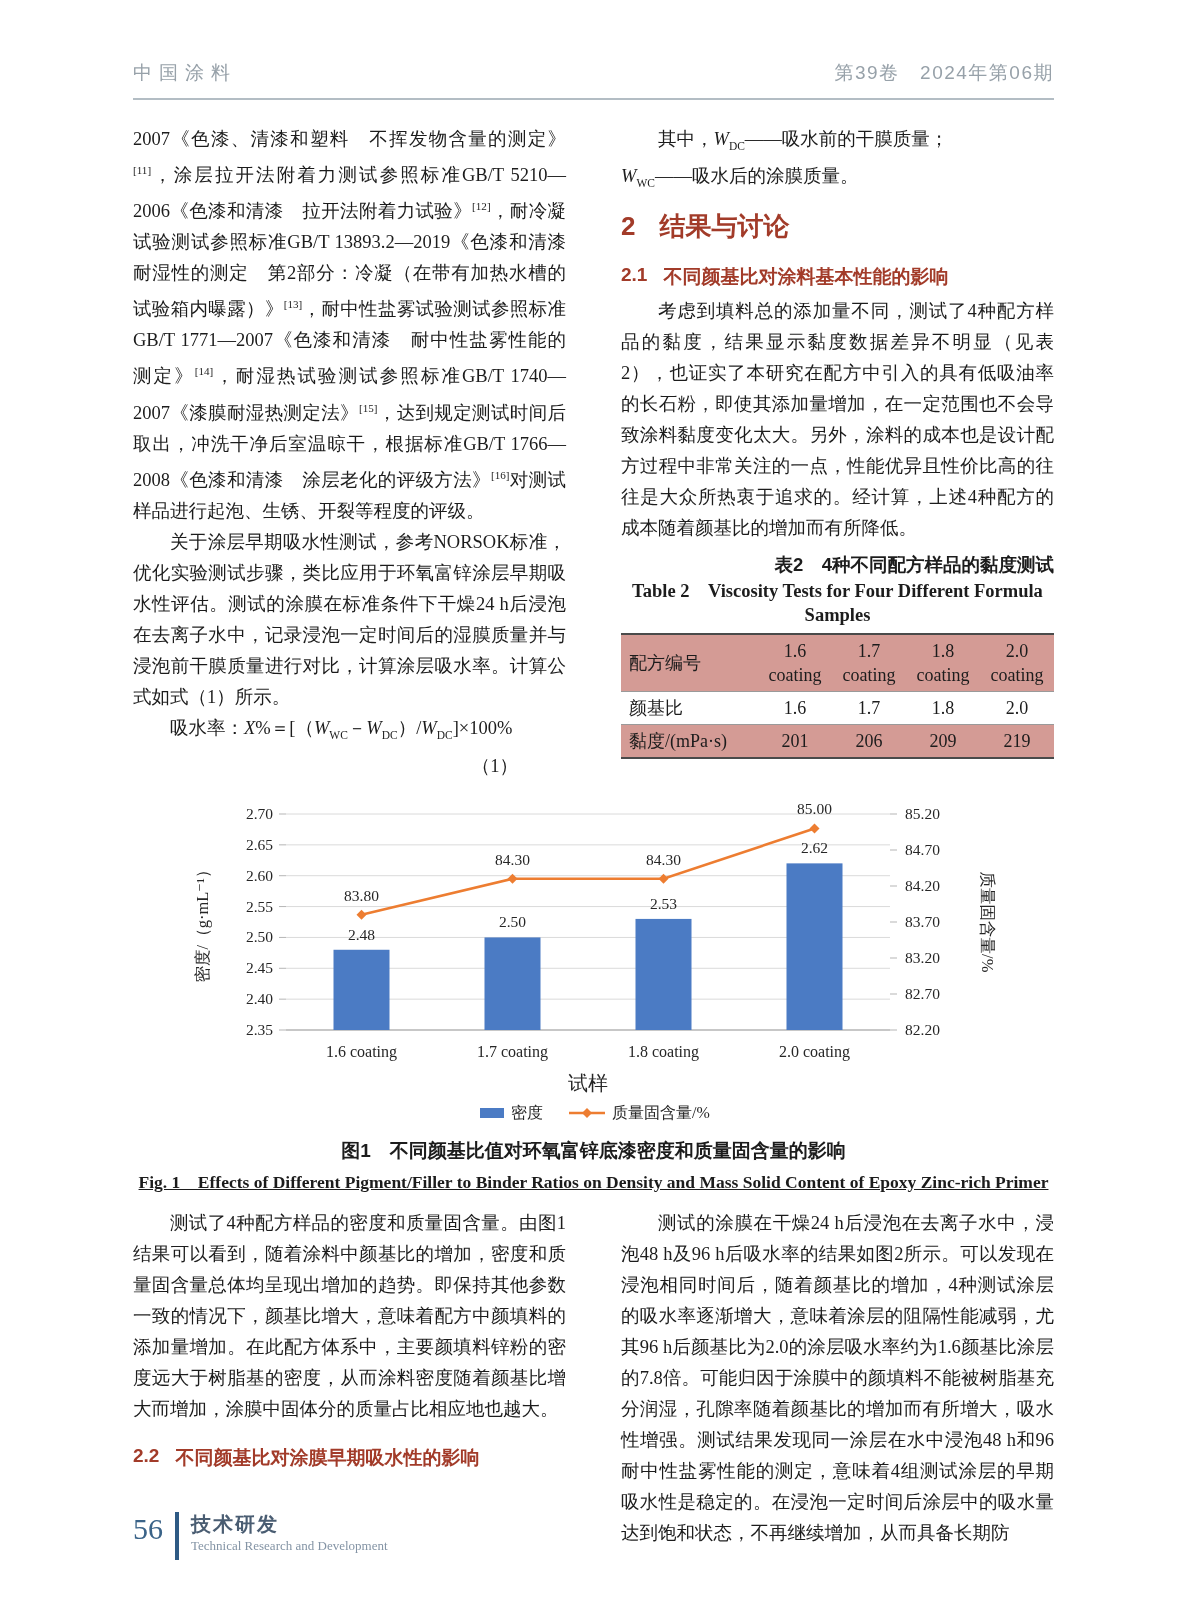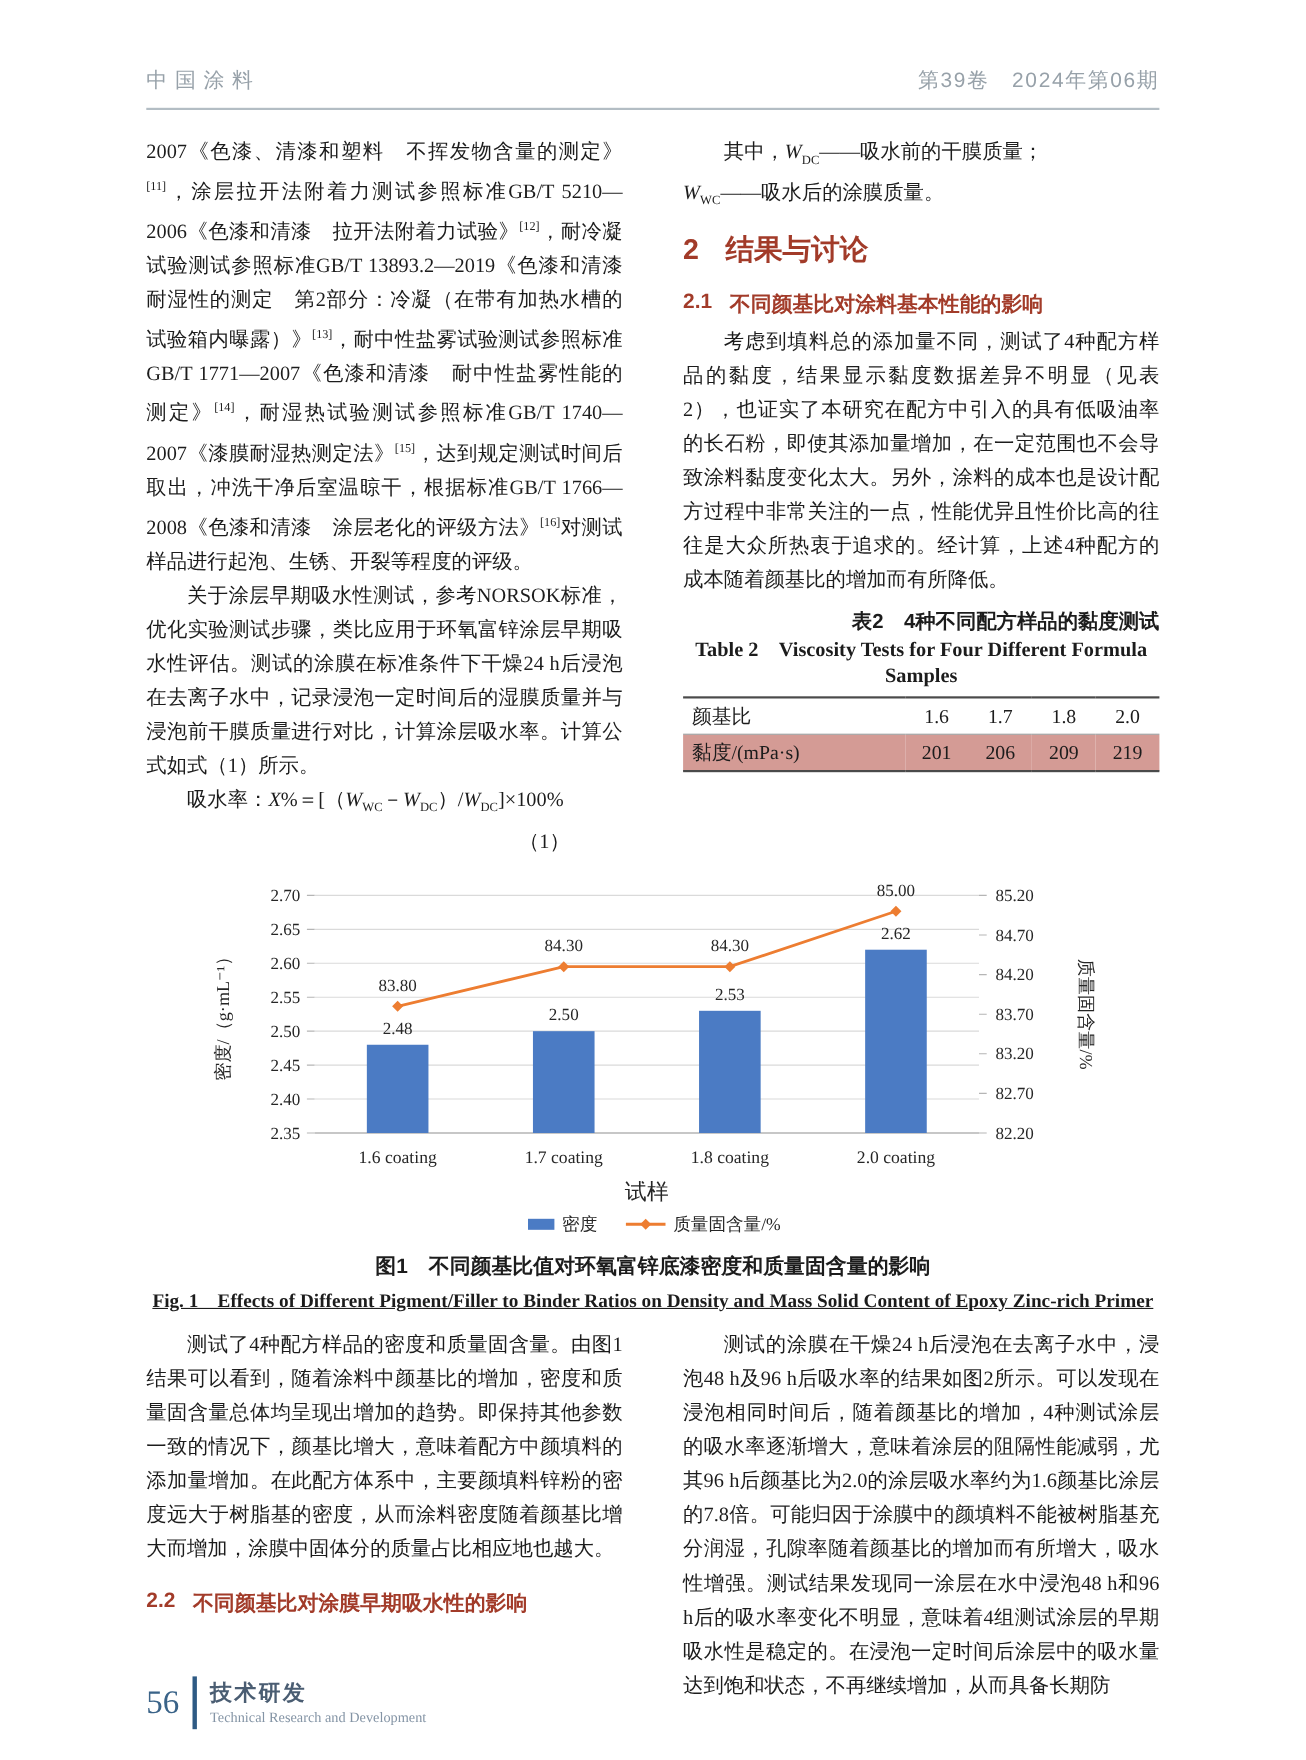--- a/index.html
+++ b/index.html
@@ -57,21 +57,21 @@
   table.data td.lbl{text-align:left;padding-left:8px;}
   table.data tr+tr{border-top:1px solid #9a9a9a;}
   table.data td.hdr{width:70px;}
   
   .chart-wrap{margin-top:8px;display:flex;justify-content:center;}
   .fig-cap-zh{text-align:center;font-family:"Liberation Sans","DejaVu Sans",sans-serif;
     font-weight:bold;font-size:19px;margin-top:10px;}
   .fig-cap-en{text-align:center;font-weight:bold;font-size:17.5px;margin-top:6px;text-decoration:underline;}
   .columns2{display:flex;gap:55px;margin-top:14px;}
   
-  .page-footer{position:absolute;left:133px;bottom:28px;display:flex;align-items:center;gap:12px;}
+  .page-footer{position:absolute;left:133px;bottom:40px;display:flex;gap:12px;}
   .pf-num{font-size:30px;color:var(--footer-blue);}
   .pf-bar{width:4px;height:48px;background:#2e5a84;}
   .pf-right .zh{font-family:"Liberation Sans","DejaVu Sans",sans-serif;font-weight:bold;
     font-size:20px;color:#4a5d72;letter-spacing:2px;line-height:24px;}
   .pf-right .en{font-size:13px;color:#8494a5;margin-top:2px;}
 </style>
 </head>
 <body>
 
 <div class="page">
@@ -103,20 +103,27 @@
           <span>不同颜基比对涂料基本性能的影响</span>
         </div>
 
         <p class="body indent">考虑到填料总的添加量不同，测试了4种配方样品的黏度，结果显示黏度数据差异不明显（见表2），也证实了本研究在配方中引入的具有低吸油率的长石粉，即使其添加量增加，在一定范围也不会导致涂料黏度变化太大。另外，涂料的成本也是设计配方过程中非常关注的一点，性能优异且性价比高的往往是大众所热衷于追求的。经计算，上述4种配方的成本随着颜基比的增加而有所降低。</p>
 
         <div class="table-block">
           <p class="tbl-cap-zh">表2　4种不同配方样品的黏度测试</p>
           <p class="tbl-cap-en">Table 2　Viscosity Tests for Four Different Formula Samples</p>
           <table class="data">
             <tbody>
+              <tr class="shaded">
+                <td class="lbl">配方编号</td>
+                <td class="hdr">1.6 coating</td>
+                <td class="hdr">1.7 coating</td>
+                <td class="hdr">1.8 coating</td>
+                <td class="hdr">2.0 coating</td>
+              </tr>
               <tr>
                 <td class="lbl">颜基比</td>
                 <td>1.6</td>
                 <td>1.7</td>
                 <td>1.8</td>
                 <td>2.0</td>
               </tr>
               <tr class="shaded">
                 <td class="lbl">黏度/(mPa·s)</td>
                 <td>201</td>
@@ -206,21 +213,21 @@
 
     <div class="columns2">
       <div class="col">
         <p class="body indent">测试了4种配方样品的密度和质量固含量。由图1结果可以看到，随着涂料中颜基比的增加，密度和质量固含量总体均呈现出增加的趋势。即保持其他参数一致的情况下，颜基比增大，意味着配方中颜填料的添加量增加。在此配方体系中，主要颜填料锌粉的密度远大于树脂基的密度，从而涂料密度随着颜基比增大而增加，涂膜中固体分的质量占比相应地也越大。</p>
         <div class="sec-h2">
           <span>2.2</span>
           <span>不同颜基比对涂膜早期吸水性的影响</span>
         </div>
       </div>
       <div class="col">
-        <p class="body indent">测试的涂膜在干燥24 h后浸泡在去离子水中，浸泡48 h及96 h后吸水率的结果如图2所示。可以发现在浸泡相同时间后，随着颜基比的增加，4种测试涂层的吸水率逐渐增大，意味着涂层的阻隔性能减弱，尤其96 h后颜基比为2.0的涂层吸水率约为1.6颜基比涂层的7.8倍。可能归因于涂膜中的颜填料不能被树脂基充分润湿，孔隙率随着颜基比的增加而有所增大，吸水性增强。测试结果发现同一涂层在水中浸泡48 h和96 h后的吸水率变化不明显，意味着4组测试涂层的早期吸水性是稳定的。在浸泡一定时间后涂层中的吸水量达到饱和状态，不再继续增加，从而具备长期防</p>
+        <p class="body indent">测试的涂膜在干燥24 h后浸泡在去离子水中，浸泡48 h及96 h后吸水率的结果如图2所示。可以发现在浸泡相同时间后，随着颜基比的增加，4种测试涂层的吸水率逐渐增大，意味着涂层的阻隔性能减弱，尤其96 h后颜基比为2.0的涂层吸水率约为1.6颜基比涂层的7.8倍。可能归因于涂膜中的颜填料不能被树脂基充分润湿，孔隙率随着颜基比的增加而有所增大，吸水性增强。测试结果发现同一涂层在水中浸泡48 h和96 耐中性盐雾性能的测定，意味着4组测试涂层的早期吸水性是稳定的。在浸泡一定时间后涂层中的吸水量达到饱和状态，不再继续增加，从而具备长期防</p>
       </div>
     </div>
 
   </div>
 
   <div class="page-footer">
     <span class="pf-num">56</span>
     <span class="pf-bar"></span>
     <span class="pf-right">
       <div class="zh">技术研发</div>

